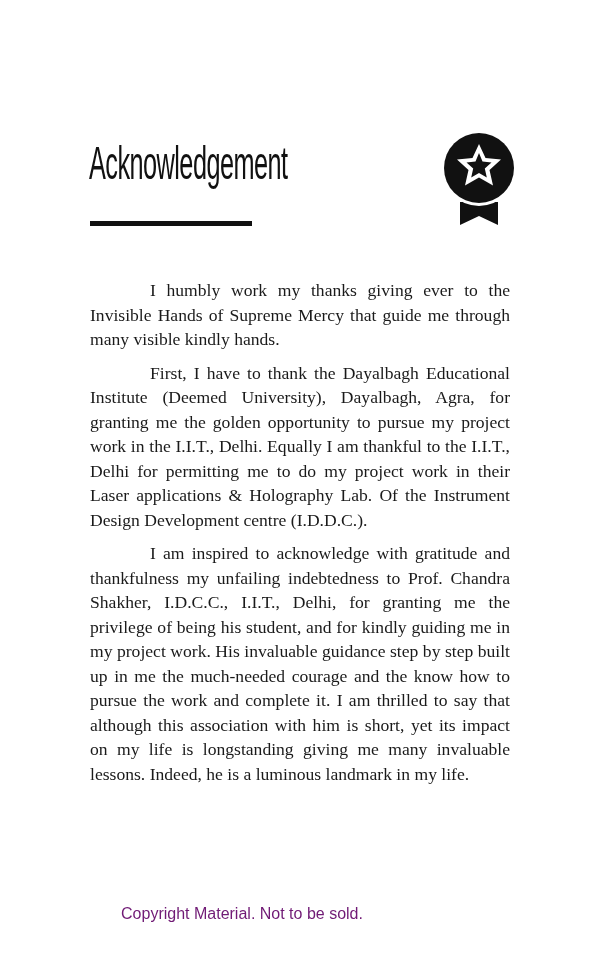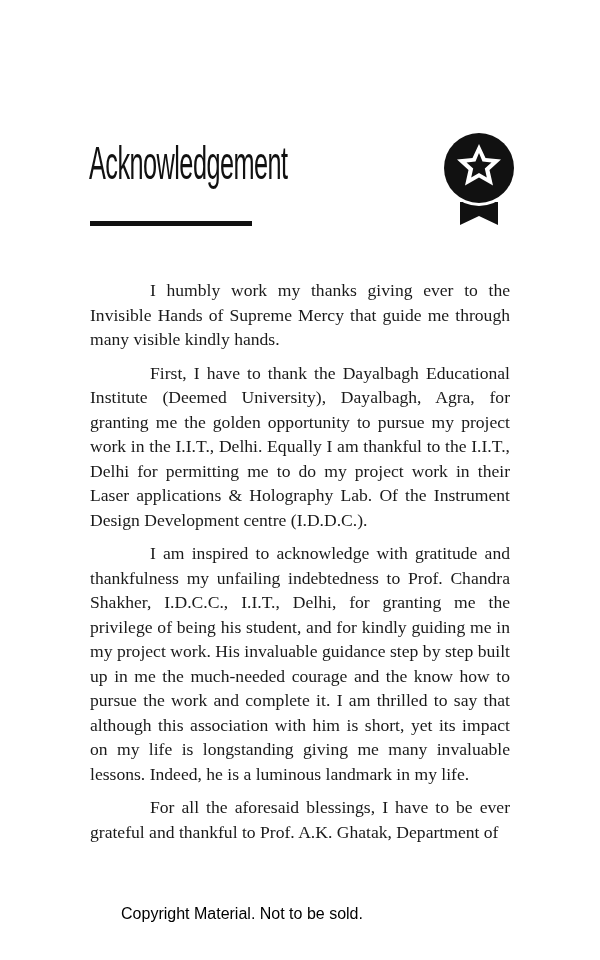--- a/index.html
+++ b/index.html
@@ -16,37 +16,36 @@
   }
   .badge { position:absolute; left:440px; top:130px; width:78px; height:98px; }
   .body-text {
     position:absolute; left:90px; top:278px; width:420px;
     font-family:"Liberation Serif", serif; font-size:17.6px; line-height:24.5px;
     color:#1a1a1a; text-align:justify;
   }
   .body-text p { margin:0 0 9px 0; text-indent:60px; }
   .footer {
     position:absolute; left:0; width:484px; top:905px; text-align:center;
-    font-family:"Liberation Sans", sans-serif; font-size:16px; color:#000000;
+    font-family:"Liberation Sans", sans-serif; font-size:16px; color:#701a75;
   }
 </style>
 </head>
 <body>
 
 <h1 class="title">Acknowledgement</h1>
 <div class="underline"></div>
 
 <svg class="badge" viewBox="0 0 78 98">
   <path d="M20 72 L20 95 L39 86 L58 95 L58 72 Z" fill="#111"></path>
   <circle cx="39" cy="38" r="38" fill="#fff"></circle>
   <circle cx="39" cy="38" r="35" fill="#111"></circle>
   <polygon fill="#fff" points="39,14 45.5,28 61,29.5 49.5,40 53,55.5 39,47.5 25,55.5 28.5,40 17,29.5 32.5,28"></polygon>
   <polygon fill="#111" points="39,23 42.5,31.5 51.5,32.5 44.8,38.6 46.8,47.5 39,43 31.2,47.5 33.2,38.6 26.5,32.5 35.5,31.5"></polygon>
 </svg>
 
 <div class="body-text">
   <p>I humbly work my thanks giving ever to the Invisible Hands of Supreme Mercy that guide me through many visible kindly hands.</p>
   <p>First, I have to thank the Dayalbagh Educational Institute (Deemed University), Dayalbagh, Agra, for granting me the golden opportunity to pursue my project work in the I.I.T., Delhi. Equally I am thankful to the I.I.T., Delhi for permitting me to do my project work in their Laser applications &amp; Holography Lab. Of the Instrument Design Development centre (I.D.D.C.).</p>
   <p>I am inspired to acknowledge with gratitude and thankfulness my unfailing indebtedness to Prof. Chandra Shakher, I.D.C.C., I.I.T., Delhi, for granting me the privilege of being his student, and for kindly guiding me in my project work. His invaluable guidance step by step built up in me the much-needed courage and the know how to pursue the work and complete it. I am thrilled to say that although this association with him is short, yet its impact on my life is longstanding giving me many invaluable lessons. Indeed, he is a luminous landmark in my life.</p>
-  <p>For all the aforesaid blessings, I have to be ever grateful and thankful to Prof. A.K. Ghatak, Department of</p>
 </div>
 
 <div class="footer">Copyright Material. Not to be sold.</div>
 
 </body></html>

